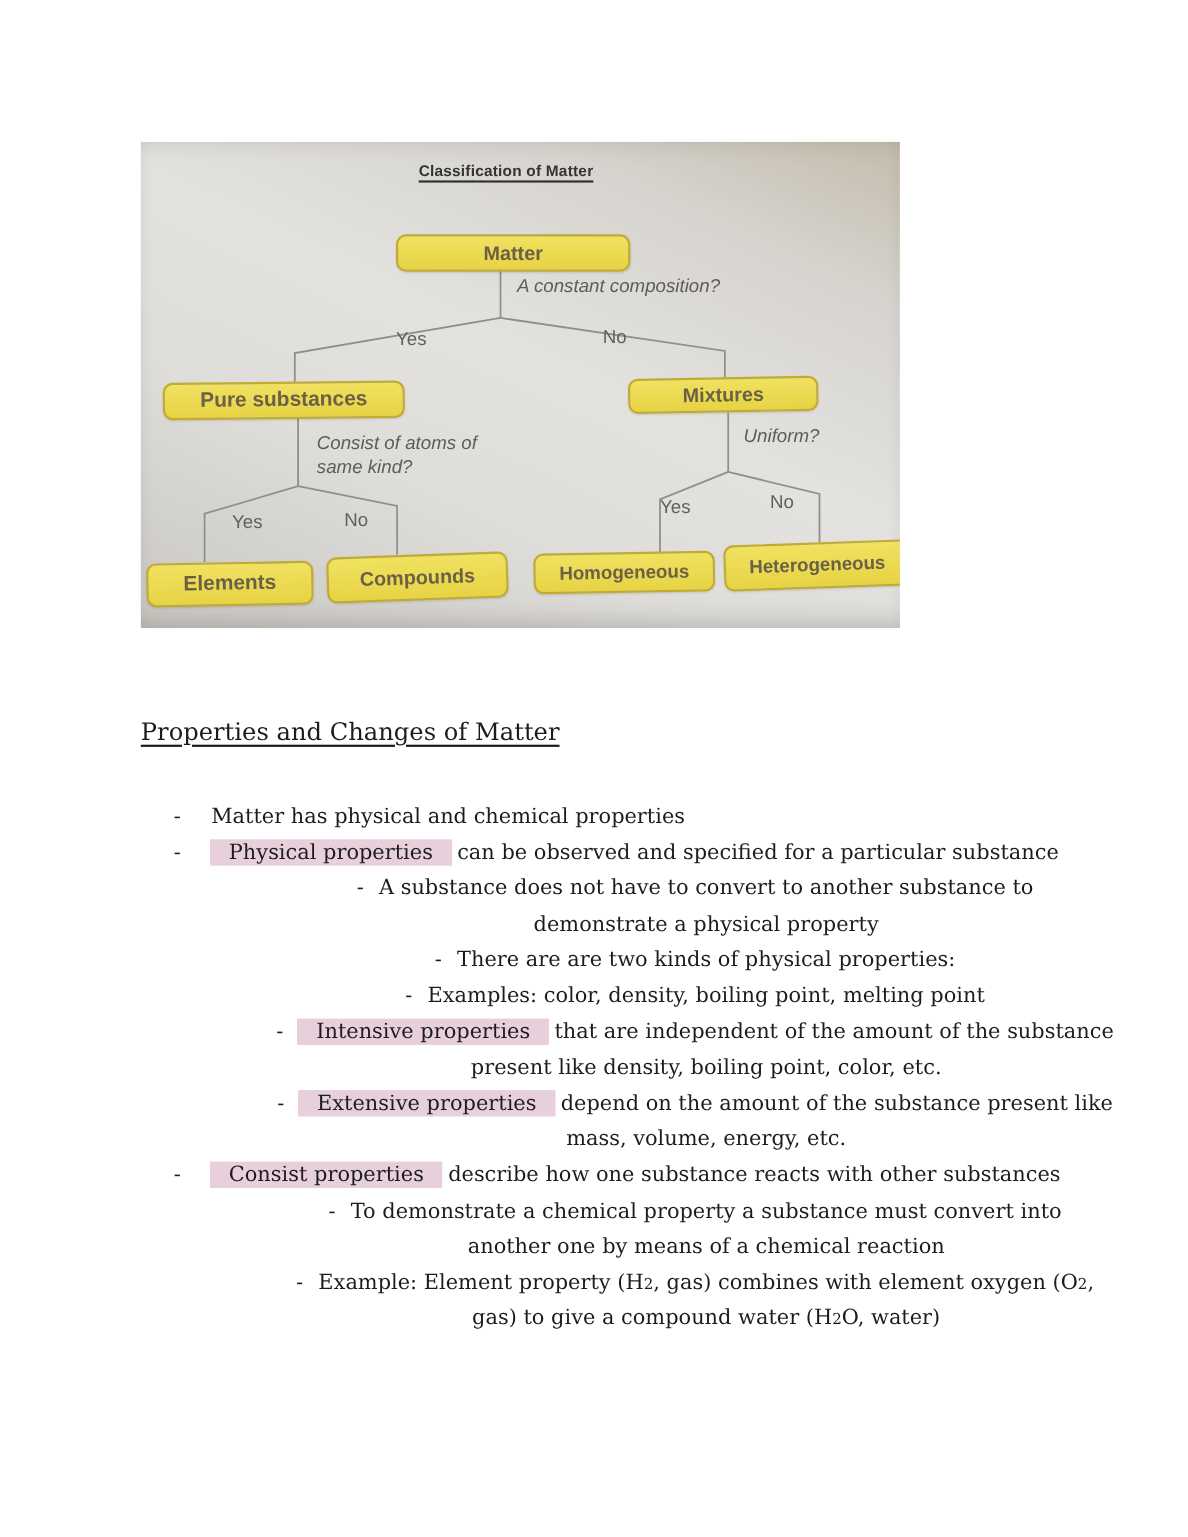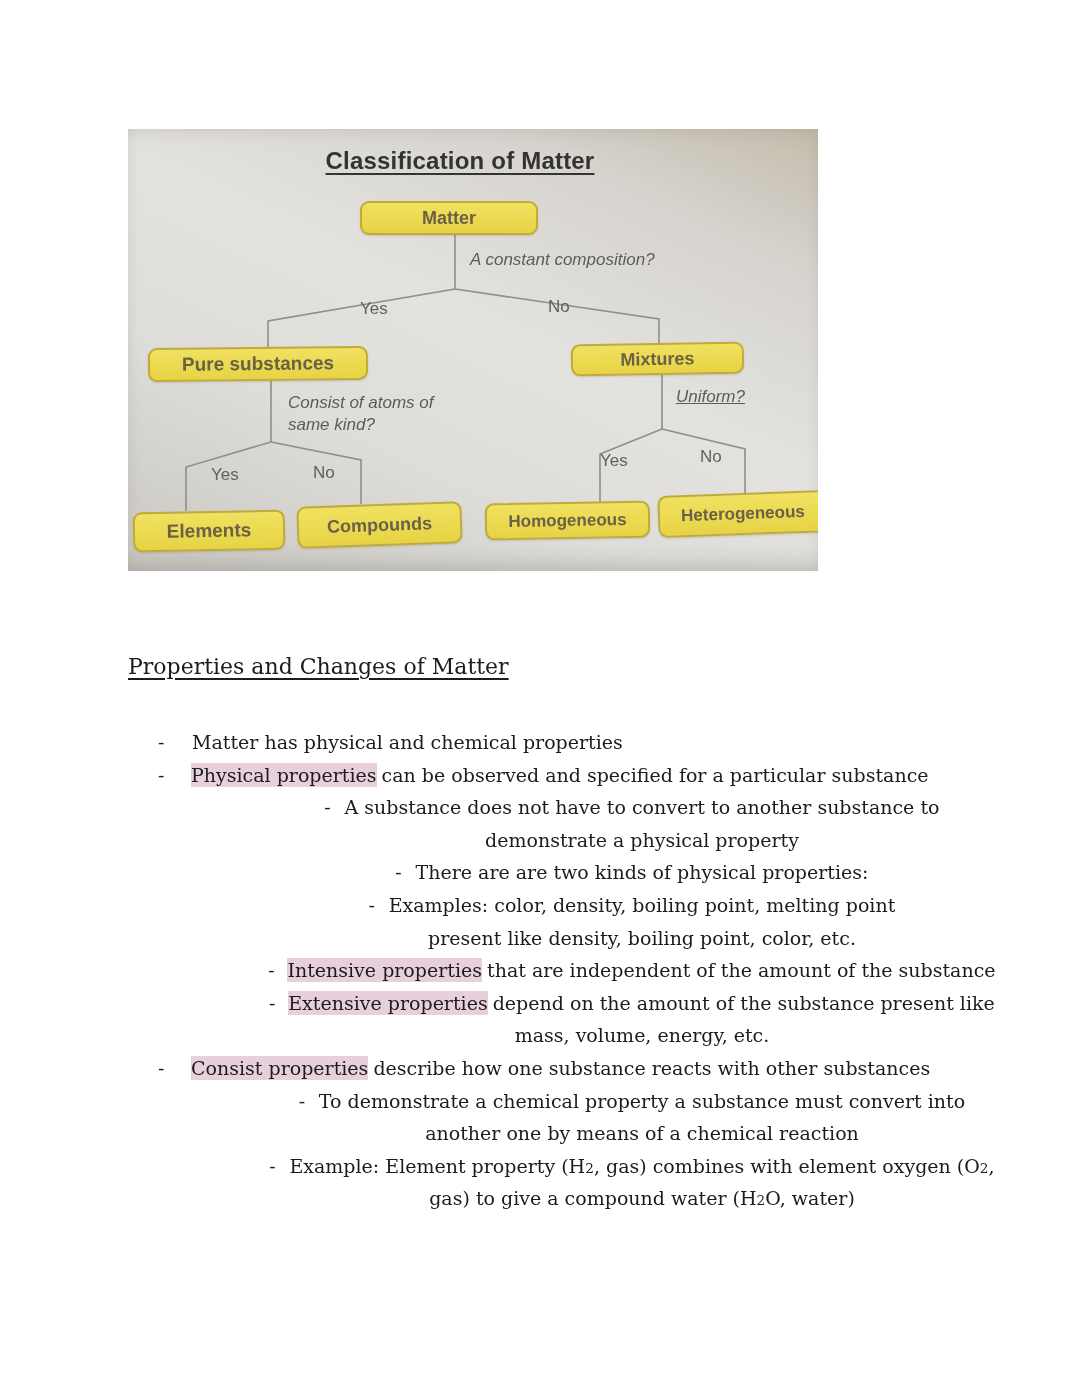--- a/index.html
+++ b/index.html
@@ -8,61 +8,61 @@
   
   .photo{
     position:absolute;left:128px;top:129px;width:690px;height:442px;
     background:linear-gradient(205deg,#c4bcac 0%,#d7d4cf 20%,#e3e2df 46%,#deddd9 68%,#cac7c2 100%);
     box-shadow:inset 0 -16px 22px -12px rgba(90,85,75,.30), inset 0 10px 20px -14px rgba(120,112,98,.35);
     overflow:hidden;
   }
   .photo *{font-family:"Liberation Sans","DejaVu Sans",sans-serif;}
   .fc-title{
     position:absolute;left:0;right:26px;top:18px;text-align:center;
-    font-size:24px;font-weight:bold;color:#333331;
+    font-size:14px;font-weight:bold;color:#333331;
     text-decoration:underline;text-decoration-thickness:2px;text-underline-offset:4px;
     letter-spacing:.2px;
   }
   .node{
     position:absolute;display:flex;align-items:center;justify-content:center;
     background:linear-gradient(#f0e160,#e7d344);
     border:2px solid #c1ab33;border-radius:9px;
     font-weight:bold;color:#6b6147;font-size:18px;
     box-shadow:0 1px 2px rgba(0,0,0,.12);
     box-sizing:border-box;white-space:nowrap;
   }
-  .n-matter{left:232px;top:72px;width:178px;height:34px;}
+  .n-matter{left:232px;top:84px;width:213px;height:34px;}
   .n-pure{left:20px;top:218px;width:220px;height:34px;font-size:19px;transform:rotate(-.6deg);}
   .n-mixtures{left:443px;top:214px;width:173px;height:32px;transform:rotate(-1deg);}
   .n-elements{left:5px;top:382px;width:152px;height:40px;font-size:19px;transform:rotate(-1deg);}
   .n-compounds{left:169px;top:375px;width:165px;height:42px;transform:rotate(-2deg);}
   .n-homogeneous{left:357px;top:373px;width:165px;height:37px;font-size:17px;transform:rotate(-1deg);}
   .n-heterogeneous{left:530px;top:364px;width:170px;height:42px;font-size:17px;transform:rotate(-2deg);}
   .q{
     position:absolute;font-style:italic;color:#5d5c58;font-size:17px;line-height:22px;
   }
   .q-composition{left:342px;top:120px;}
   .q-atoms{left:160px;top:263px;width:158px;}
-  .q-uniform{left:548px;top:257px;text-decoration:underline;}
+  .q-uniform{left:548px;top:257px;}
   .yn{position:absolute;color:#5f5f5c;font-size:17px;}
   .fc-lines{position:absolute;left:0;top:0;}
   .fc-lines polyline{fill:none;stroke:#8f8f8a;stroke-width:1.6;}
 
   
   .notes{position:absolute;left:128px;top:612px;width:900px;}
   .notes-heading{
     font-size:22px;line-height:34px;color:#1c1c1c;
     text-decoration:underline;text-decoration-thickness:1.5px;text-underline-offset:4px;margin-top:38px;
   }
   .notes-list{margin-top:42px;font-size:19px;}
   .bullet .line{white-space:nowrap;line-height:32.6px;height:32.6px;}
   .level-1 .line{padding-left:30px;}
   .level-2 .line{padding-left:94px;text-align:center;}
   .marker{display:inline-block;width:34px;}
-  .hl{background:#e7d0db;padding:1px 0;margin:16px -1px;}
+  .hl{background:#e7d0db;padding:1px 17px;margin:16px -1px;}
   .sub{font-size:.72em;}
 </style>
 </head>
 <body>
 
 <div class="photo">
 
   <svg class="fc-lines" width="690" height="442">
 
     <polyline points="327,102 327,160"></polyline>
@@ -113,22 +113,22 @@
         <div class="line"><span class="marker">-</span><span>A substance does not have to convert to another substance to</span></div>
         <div class="line"><span class="marker"></span><span>demonstrate a physical property</span></div>
       </div>
       <div class="bullet level-2">
         <div class="line"><span class="marker">-</span><span>There are are two kinds of physical properties:</span></div>
       </div>
       <div class="bullet level-2">
         <div class="line"><span class="marker">-</span><span>Examples: color, density, boiling point, melting point</span></div>
       </div>
       <div class="bullet level-2">
+        <div class="line"><span class="marker">-</span><span class="hl">Intensive properties</span><span> that are independent of the amount of the substance</span></div>
         <div class="line"><span class="marker"></span><span>present like density, boiling point, color, etc.</span></div>
-        <div class="line"><span class="marker">-</span><span class="hl">Intensive properties</span><span> that are independent of the amount of the substance</span></div>
       </div>
       <div class="bullet level-2">
         <div class="line"><span class="marker">-</span><span class="hl">Extensive properties</span><span> depend on the amount of the substance present like</span></div>
         <div class="line"><span class="marker"></span><span>mass, volume, energy, etc.</span></div>
       </div>
       <div class="bullet level-1">
         <div class="line"><span class="marker">-</span><span class="hl">Consist properties</span><span> describe how one substance reacts with other substances</span></div>
       </div>
       <div class="bullet level-2">
         <div class="line"><span class="marker">-</span><span>To demonstrate a chemical property a substance must convert into</span></div>

